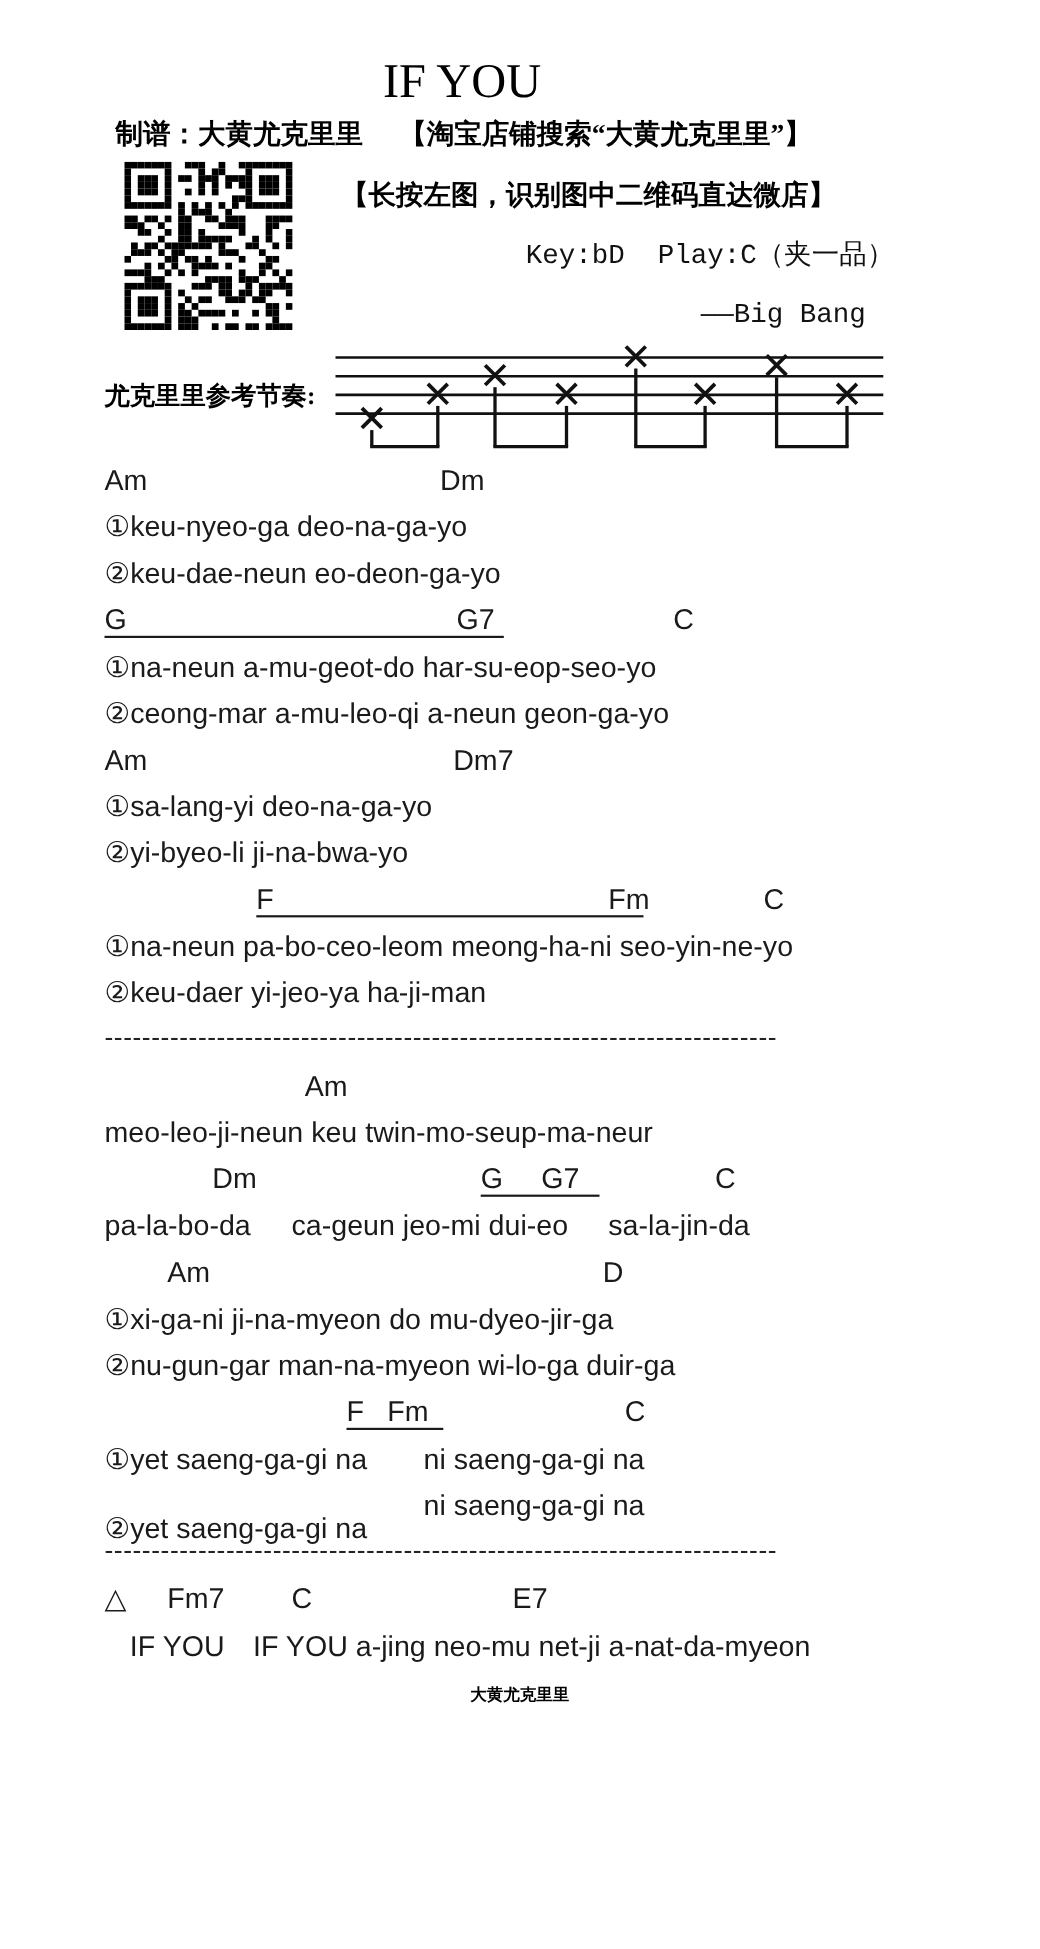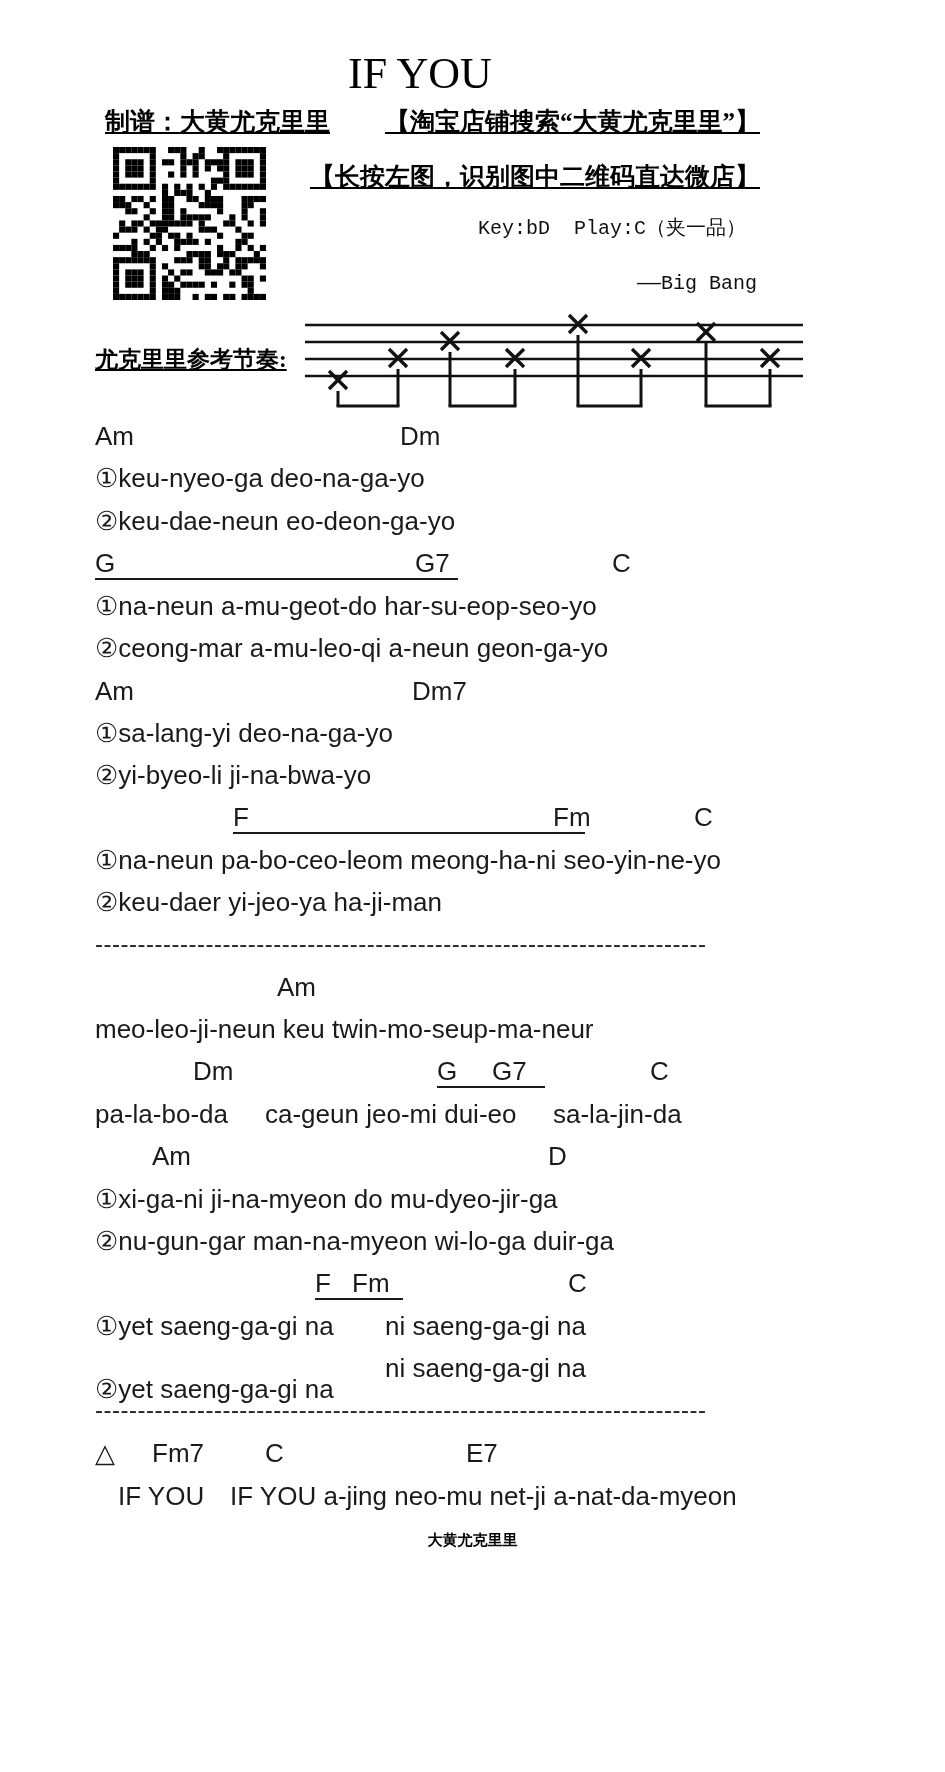--- a/index.html
+++ b/index.html
@@ -18,25 +18,24 @@
     font-family:"Liberation Serif", serif;
     font-size:44px;
     color:#000;
   }
   .cn {
     font-family:"Liberation Serif", serif;
     font-weight:bold;
     font-size:25px;
     color:#000;
     white-space:pre;
-    text-decoration:underline;
   }
   .mono {
     font-family:"Liberation Mono", monospace;
-    font-size:20px;
+    font-size:25px;
     color:#111;
     white-space:pre;
   }
   .rhythm-label { top:344px; left:95px; font-size:23px; }
   .credit-row { top:105px; left:0; width:945px; height:34px; }
   .qr-hint { top:160px; left:310px; }
   .key-info { top:214px; left:478px; }
   .artist { top:272px; left:637px; }
   svg.overlay { pointer-events:none; }
   .sheet-line { position:absolute; left:0; width:945px; height:40px; }
@@ -60,21 +59,21 @@
     color:#000;
   }
 </style>
 </head>
 <body>
 
 <div class="abs title">IF YOU</div>
 
 <div class="abs credit-row">
   <span class="abs cn" style="left:105px; top:0;">制谱：大黄尤克里里</span>
-  <span class="abs cn" style="left:385px; top:0;">【淘宝店铺搜索“大黄尤克里里”】</span>
+  <span class="abs cn" style="left:363px; top:0;">【淘宝店铺搜索“大黄尤克里里”】</span>
 </div>
 
 <svg class="abs" style="left:113px; top:147px;" width="153" height="153" viewBox="0 0 150 150">
     <rect x="0" y="0" width="150" height="150" fill="#fff"></rect>
     <rect x="0" y="0" width="6" height="6" fill="#000"></rect>
     <rect x="6" y="0" width="6" height="6" fill="#000"></rect>
     <rect x="12" y="0" width="6" height="6" fill="#000"></rect>
     <rect x="18" y="0" width="6" height="6" fill="#000"></rect>
     <rect x="24" y="0" width="6" height="6" fill="#000"></rect>
     <rect x="30" y="0" width="6" height="6" fill="#000"></rect>

